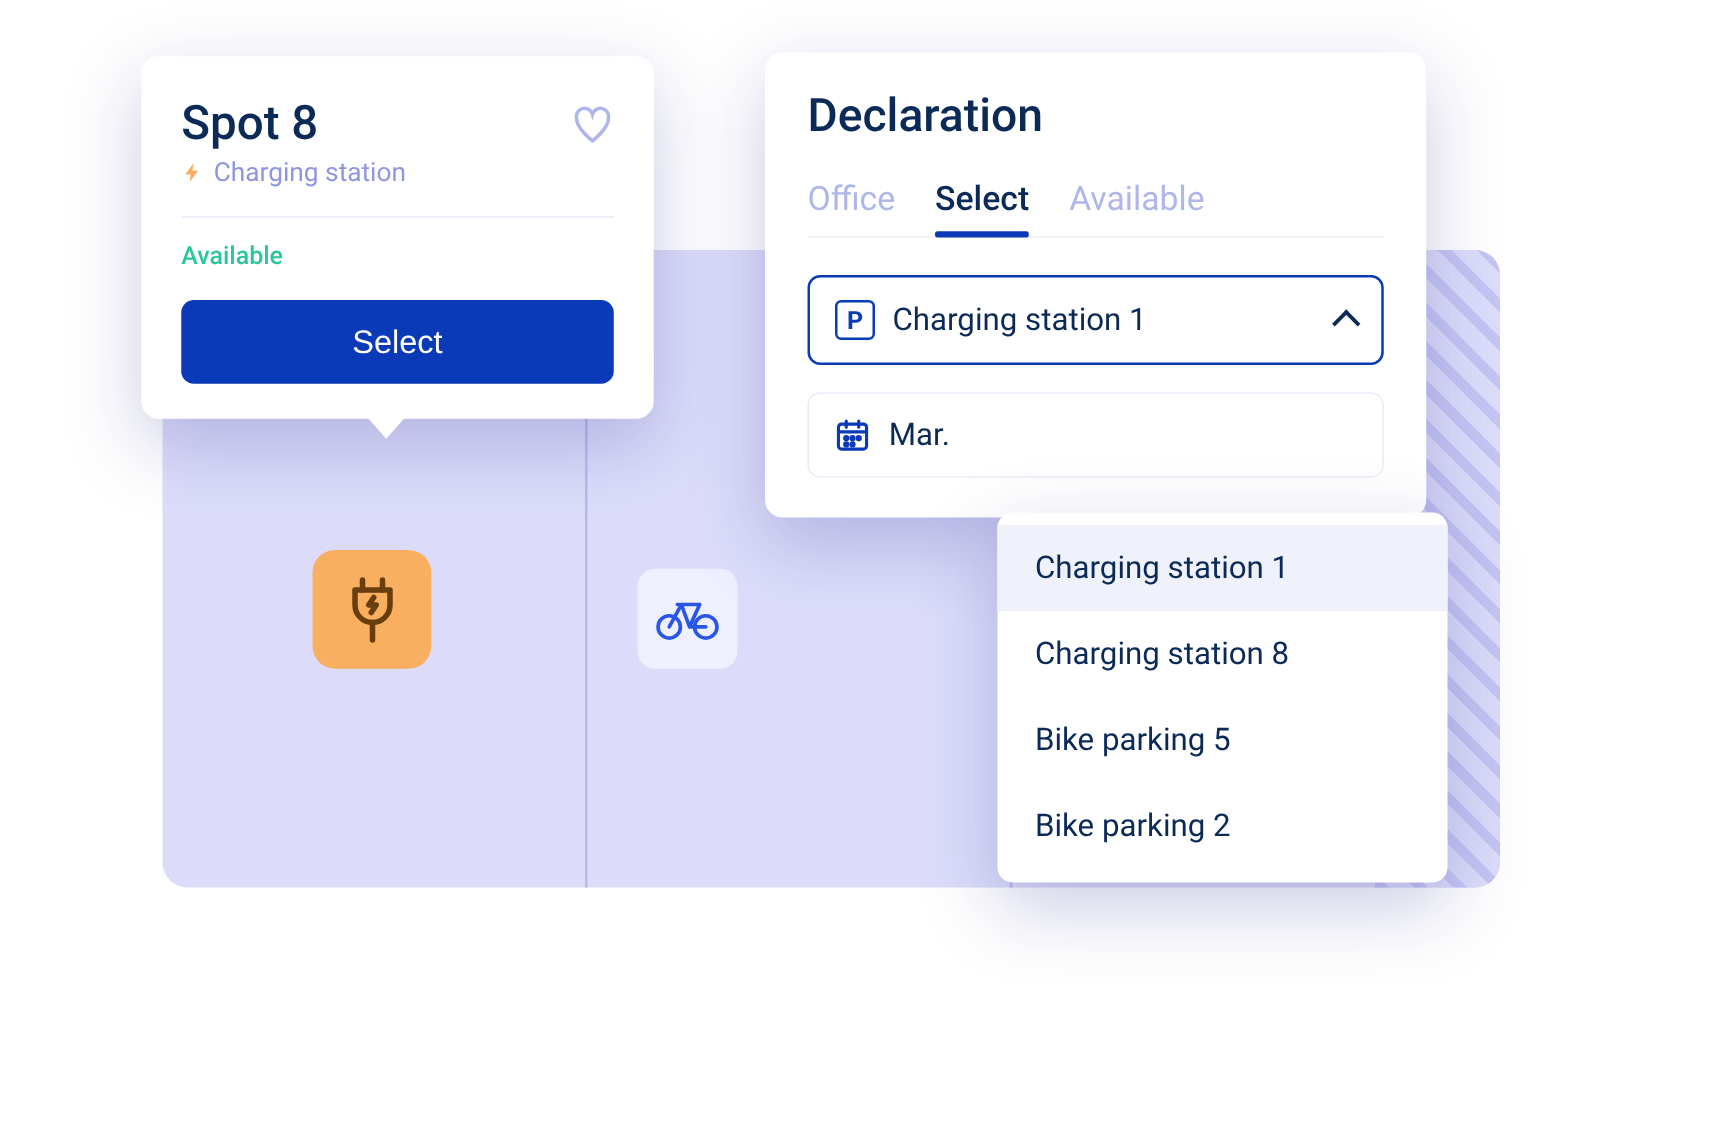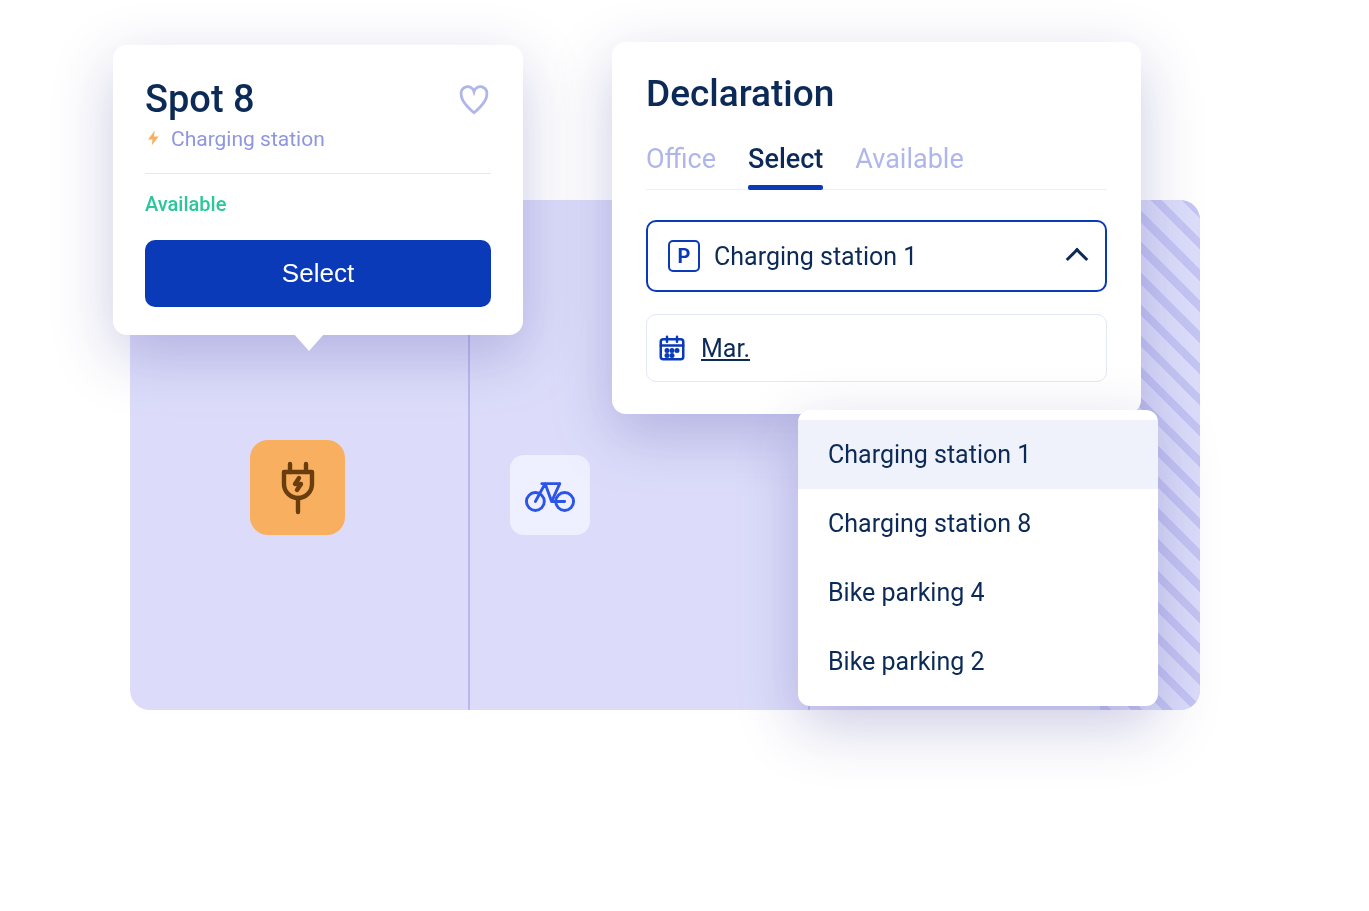--- a/index.html
+++ b/index.html
@@ -177,27 +177,26 @@
       gap: 14px;
       font-size: 25px;
       color: #0c2a57;
       cursor: pointer;
       margin-bottom: 22px;
     }
     .select-field .label-text { flex: 1; }
     .date-field {
       border: 1px solid #e4e7f5;
       border-radius: 10px;
-      padding: 18px 10px;
+      padding: 18px 20px;
       display: flex;
       align-items: center;
       gap: 14px;
       font-size: 25px;
       color: #0c2a57;
-      text-decoration: underline;
     }
     .p-icon {
       width: 32px;
       height: 32px;
       border: 2.5px solid #0b3ab8;
       border-radius: 5px;
       color: #0b3ab8;
       font-weight: 700;
       font-size: 20px;
       display: flex;
@@ -312,15 +311,15 @@
         <circle cx="8" cy="18" r="1" fill="#0b3ab8"></circle>
         <circle cx="12" cy="18" r="1" fill="#0b3ab8"></circle>
       </svg>
     <span>Mar.</span>
   </div>
 </div>
 
 <div class="dropdown">
   <div class="dd-item highlight">Charging station 1</div>
   <div class="dd-item">Charging station 8</div>
-  <div class="dd-item">Bike parking 4</div>
+  <div class="dd-item">Bike parking 5</div>
   <div class="dd-item">Bike parking 2</div>
 </div>
 
 </body></html>

